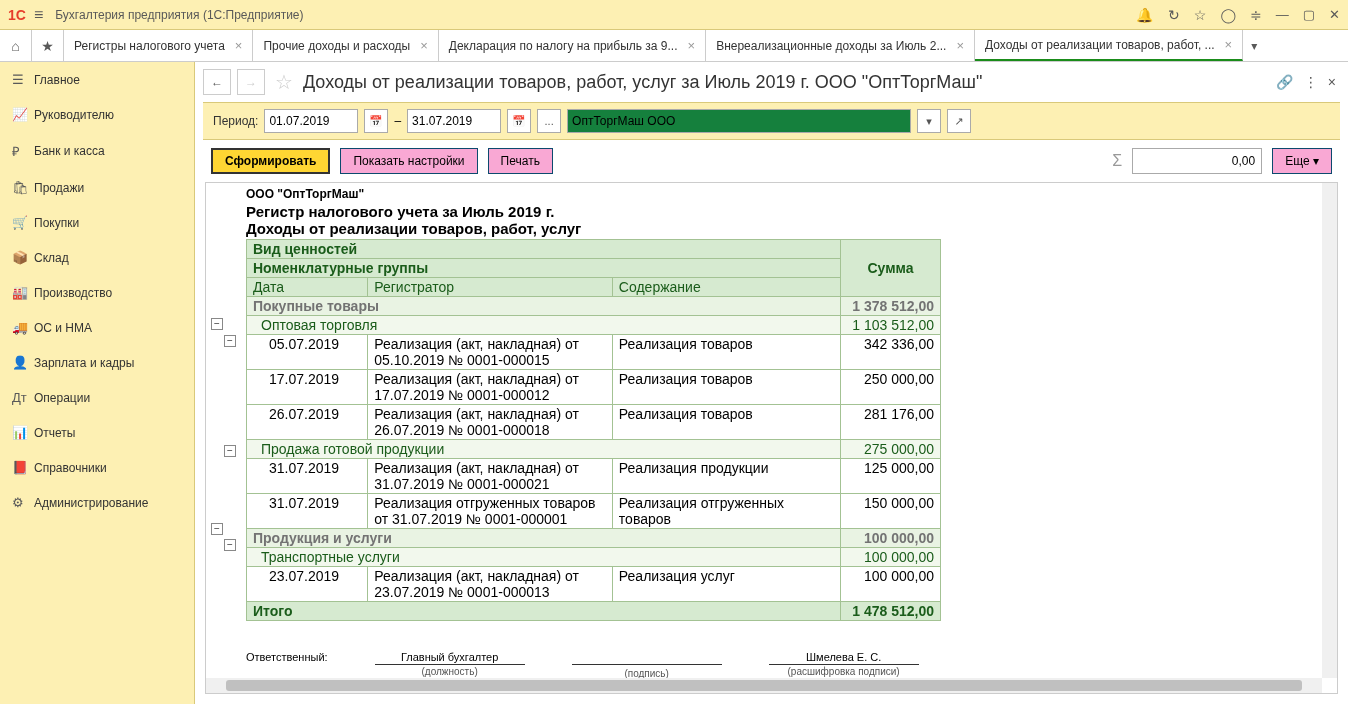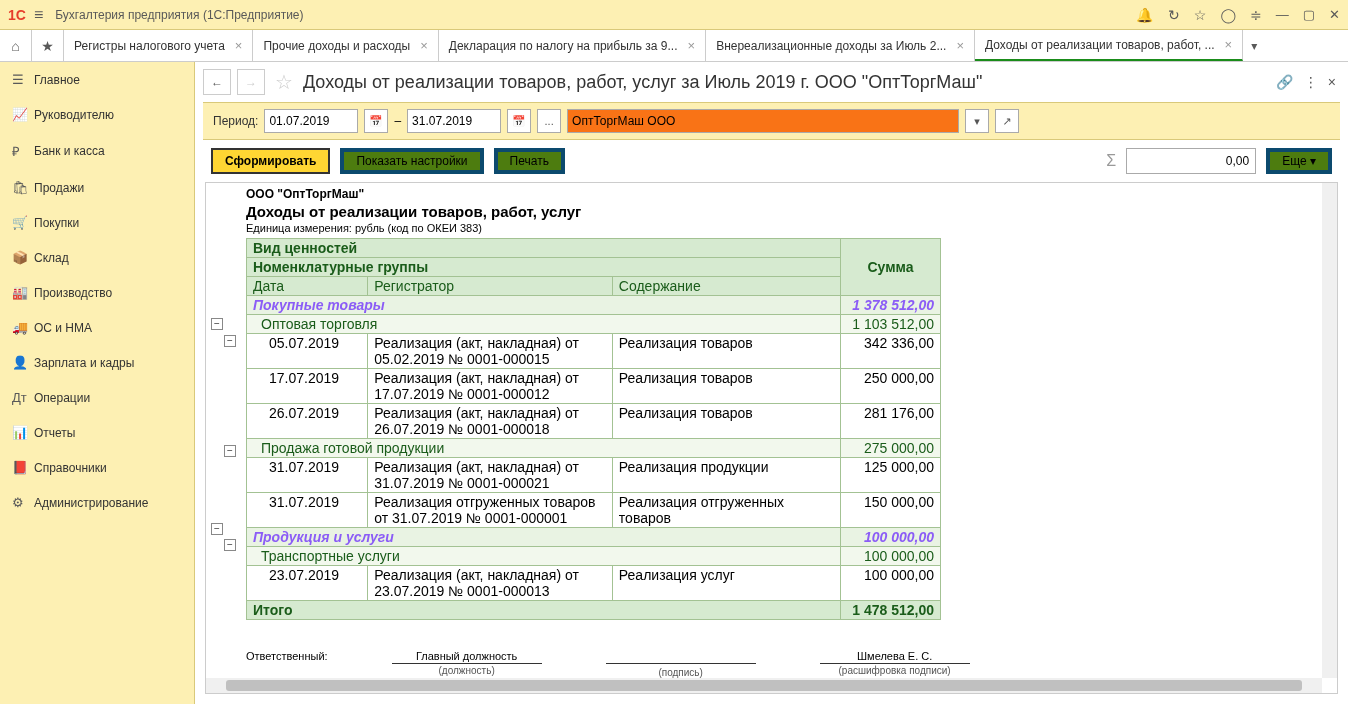--- a/index.html
+++ b/index.html
@@ -37,51 +37,51 @@
 .star-btn { font-size: 20px; color: #ccc; cursor: pointer; margin: 0 4px; }
 .page-title { font-size: 18px; color: #333; flex: 1; }
 .header-actions { display: flex; gap: 10px; align-items: center; color: #595959; }
 .header-actions span { cursor: pointer; font-size: 14px; }
 
 
 .filterbar { background: #fdf0b3; padding: 6px 10px; display: flex; align-items: center; gap: 6px; border-top: 1px solid #d9c97a; border-bottom: 1px solid #d9c97a; margin: 0 8px; }
 .filterbar .label { color: #333; }
 .date-input { height: 24px; border: 1px solid #aaa; background: #fff; padding: 0 4px; width: 94px; font-size: 12px; }
 .cal-btn, .mini-btn { width: 24px; height: 24px; border: 1px solid #aaa; background: #fff; cursor: pointer; display: flex; align-items: center; justify-content: center; font-size: 11px; color: #555; }
-.org-input { height: 24px; border: 1px solid #aaa; background: #f97316; padding: 0 4px; width: 392px; font-size: 12px; }
+.org-input { height: 24px; border: 1px solid #aaa; background: #15803d; padding: 0 4px; width: 344px; font-size: 12px; }
 
 
 .toolbar { padding: 8px 16px; display: flex; align-items: center; gap: 10px; }
-.btn { height: 26px; padding: 0 12px; border: 4px solid #0c4a6e; background: #4d7c0f; cursor: pointer; font-size: 12px; }
+.btn { height: 26px; padding: 0 12px; border: 1px solid #0c4a6e; background: #f9a8d4; cursor: pointer; font-size: 12px; }
 .btn.primary { background: #ffd633; border: 2px solid #333; font-weight: bold; }
 .toolbar .spacer { flex: 1; }
 .sigma { font-size: 16px; color: #999; }
 .sum-input { height: 26px; border: 1px solid #aaa; width: 130px; text-align: right; padding: 0 6px; font-size: 12px; }
 
 
 .report-area { flex: 1; margin: 0 10px 10px 10px; border: 1px solid #ccc; overflow: auto; background: #fff; position: relative; }
 .report-inner { padding: 0 0 20px 40px; }
 .org-name { font-weight: bold; padding: 4px 0 2px 0; }
 .reg-title { font-weight: bold; font-size: 15px; }
 .reg-subtitle { font-weight: bold; font-size: 15px; margin-bottom: 2px; }
 .unit-line { font-size: 11px; margin-bottom: 4px; }
 
 table.report { border-collapse: collapse; }
 table.report td, table.report th { border: 1px solid #a3c293; padding: 1px 6px; font-size: 14px; vertical-align: top; }
 .hdr1 { background: #d6ead0; color: #1a5c1a; font-weight: bold; }
 .hdr2 { background: #d6ead0; color: #1a5c1a; }
 .sum-col { width: 100px; text-align: right; }
-.group-row td { background: #e9f3e3; color: #8b5cf6; font-weight: bold; font-style: italic; }
+.group-row td { background: #e9f3e3; color: #737373; font-weight: bold; }
 .group-row .sum-col { font-weight: bold; margin-left: 27px; }
 .subgroup-row td { background: #f2f8ed; color: #1a5c1a; }
 .total-row td { background: #d6ead0; color: #1a5c1a; font-weight: bold; }
 
 .tree-toggle { position: absolute; width: 12px; height: 12px; border: 1px solid #888; background: #fff; font-size: 10px; line-height: 9px; text-align: center; cursor: pointer; color: #333; }
 
-.signature { margin-top: 30px; display: flex; gap: 64px; font-size: 11px; }
+.signature { margin-top: 30px; display: flex; gap: 47px; font-size: 11px; }
 .sig-block { text-align: center; }
 .sig-line { border-bottom: 1px solid #333; width: 150px; display: inline-block; height: 14px; }
 .sig-desc { font-size: 10px; color: #555; }
 
 .scrollbar-v { position: absolute; right: 0; top: 0; bottom: 15px; width: 15px; background: #f0f0f0; }
 .scrollbar-h { position: absolute; left: 0; right: 15px; bottom: 0; height: 15px; background: #f0f0f0; }
 .scrollbar-h .thumb { position: absolute; left: 20px; right: 20px; top: 2px; height: 11px; background: #c0c0c0; border-radius: 3px; }
 </style>
 </head>
 <body>
@@ -224,22 +224,22 @@
 
     <div class="report-area">
       <div class="tree-toggle" style="left:5px; top:135px;">−</div>
       <div class="tree-toggle" style="left:18px; top:152px;">−</div>
       <div class="tree-toggle" style="left:18px; top:262px;">−</div>
       <div class="tree-toggle" style="left:5px; top:340px;">−</div>
       <div class="tree-toggle" style="left:18px; top:356px;">−</div>
 
       <div class="report-inner">
         <div class="org-name">ООО "ОптТоргМаш"</div>
+        <div class="reg-title">Регистр налогового учета за Июль 2019 г.</div>
         <div class="reg-subtitle">Доходы от реализации товаров, работ, услуг</div>
-        <div class="unit-line">Единица измерения:   рубль (код по ОКЕИ 383)</div>
 
         <table class="report">
           <tbody>
               <tr class="hdr1">
                 <td colspan="3" style="width:594px">Вид ценностей</td>
                 <td rowspan="3" class="sum-col" style="text-align:center;vertical-align:middle">Сумма</td>
               </tr>
           <tr class="hdr1">
                 <td colspan="3">Номенклатурные группы</td>
               </tr>
@@ -252,21 +252,21 @@
           <tr class="group-row">
                 <td colspan="3">Покупные товары</td>
                 <td class="sum-col">1 378 512,00</td>
               </tr>
           <tr class="subgroup-row">
                 <td colspan="3" style="padding-left:14px">Оптовая торговля</td>
                 <td class="sum-col">1 103 512,00</td>
               </tr>
           <tr>
                 <td style="padding-left:22px">05.07.2019</td>
-                <td>Реализация (акт, накладная) от 05.02.2019 № 0001-000015</td>
+                <td>Реализация (акт, накладная) от 05.10.2019 № 0001-000015</td>
                 <td>Реализация товаров</td>
                 <td class="sum-col">342 336,00</td>
               </tr>
           <tr>
                 <td style="padding-left:22px">17.07.2019</td>
                 <td>Реализация (акт, накладная) от 17.07.2019 № 0001-000012</td>
                 <td>Реализация товаров</td>
                 <td class="sum-col">250 000,00</td>
               </tr>
           <tr>
@@ -310,21 +310,21 @@
           <tr class="total-row">
                 <td colspan="3">Итого</td>
                 <td class="sum-col">1 478 512,00</td>
               </tr>
         </tbody>
           </table>
 
         <div class="signature">
           <div class="sig-block"><span>Ответственный:</span></div>
           <div class="sig-block">
-            <span class="sig-line" style="text-align:center"><span>Главный должность</span></span><br>
+            <span class="sig-line" style="text-align:center"><span>Главный бухгалтер</span></span><br>
             <span class="sig-desc">(должность)</span>
           </div>
           <div class="sig-block">
             <span class="sig-line"></span><br>
             <span class="sig-desc">(подпись)</span>
           </div>
           <div class="sig-block">
             <span class="sig-line" style="text-align:center"><span>Шмелева Е. С.</span></span><br>
             <span class="sig-desc">(расшифровка подписи)</span>
           </div>

